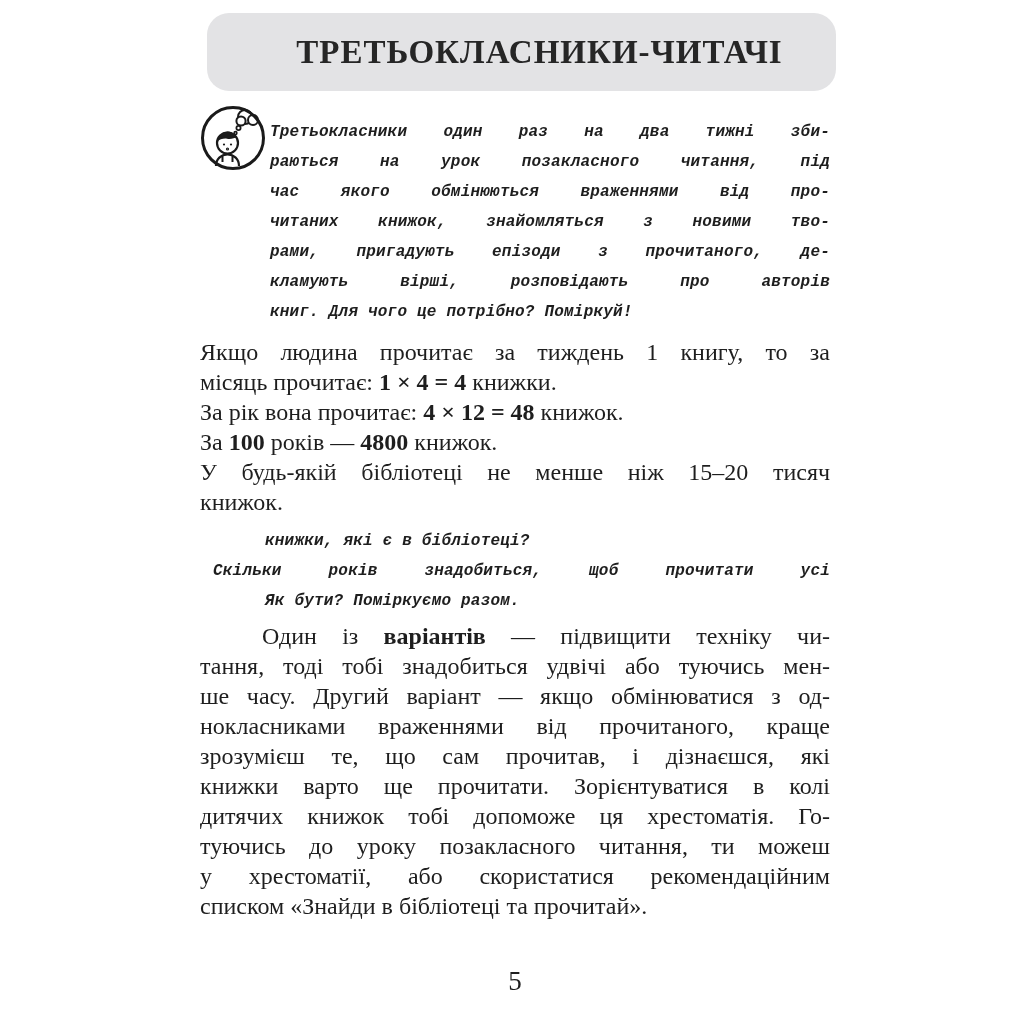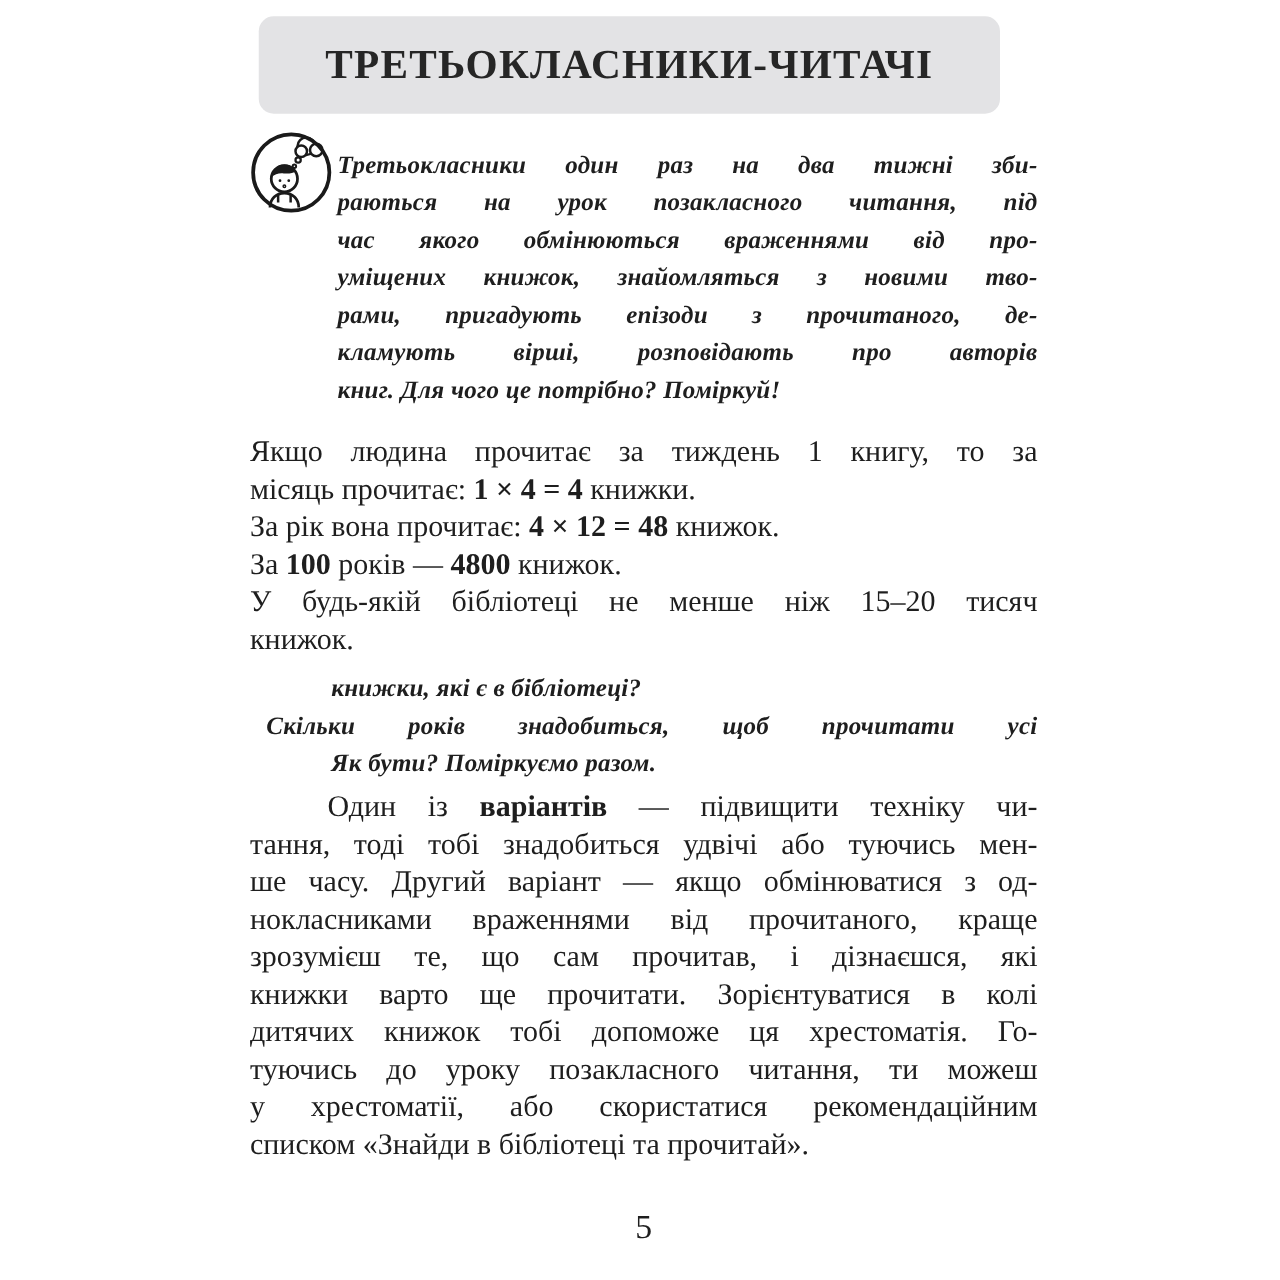--- a/index.html
+++ b/index.html
@@ -8,40 +8,40 @@
     background:var(--page-bg,#ffffff);
     color:var(--text,#1e1e1e);
     font-family:"Liberation Serif", serif;
     overflow:hidden;
   }
   .content { position:absolute; left:200px; top:0; width:630px; }
 
   .title-bar {
     margin:13px 0 0 7px; width:593px; height:78px;
     background:var(--title-bar-bg,#e3e3e5);
-    border-radius:12px;
-    display:flex; align-items:center; justify-content:center;
+    border-radius:22px;
+    display:flex; align-items:center; justify-content:center;padding-left:36px;
   }
   .title-bar h1 {
     margin:0; font-size:33px; font-weight:bold; letter-spacing:1px;
     font-family:"Liberation Serif", serif; color:#262626;
   }
 
   .intro { position:relative; margin-top:26px; padding-left:70px; }
   .intro .icon-wrap { position:absolute; left:0; top:-12px; width:66px; height:66px; }
 
   .hand {
-    font-family:Liberation Serif, serif;
+    font-family:Liberation Mono, monospace;
     font-style:italic; font-weight:bold;
-    font-size:20px; line-height:30px;
+    font-size:16px; line-height:30px;
     letter-spacing:0.2px;
   }
   .serif-block { font-size:24px; line-height:30px; }
 
-  .calc { margin-top:20px; }
+  .calc { margin-top:10px; }
   .questions { margin-top:9px; }
   .bodytext { margin-top:5px; }
 
   .line { text-align:justify; text-align-last:justify; white-space:normal; }
   .line.nj { text-align:left; text-align-last:left; }
   .line.i1 { padding-left:13px; }
   .line.i2 { padding-left:65px; }
   .line.ind { text-indent:62px; }
   .b { font-weight:bold; }
 
@@ -80,21 +80,21 @@
           <path d="M16 61 c0 -7 5 -11.5 11.5 -11.5 s11.5 4.5 11.5 11.5" fill="#fff" stroke="#1a1a1a" stroke-width="2.2"></path>
           <path d="M22.5 51 v6 M32.5 51 v6" fill="none" stroke="#1a1a1a" stroke-width="2"></path>
 
           <circle class="stroke" cx="33" cy="33" r="30.5"></circle>
         </svg>
       </div>
       <div class="hand">
           <div class="line"><span>Третьокласники один раз на два тижні зби-</span></div>
           <div class="line"><span>раються на урок позакласного читання, під</span></div>
           <div class="line"><span>час якого обмінюються враженнями від про-</span></div>
-          <div class="line"><span>уміщених книжок, знайомляться з новими тво-</span></div>
+          <div class="line"><span>читаних книжок, знайомляться з новими тво-</span></div>
           <div class="line"><span>рами, пригадують епізоди з прочитаного, де-</span></div>
           <div class="line"><span>кламують вірші, розповідають про авторів</span></div>
           <div class="line nj"><span>книг. Для чого це потрібно? Поміркуй!</span></div>
         </div>
     </div>
 
     <div class="serif-block calc">
         <div class="line"><span>Якщо людина прочитає за тиждень 1 книгу, то за</span></div>
         <div class="line nj"><span>місяць прочитає: </span><span class="b">1 × 4 = 4</span><span> книжки.</span></div>
         <div class="line nj"><span>За рік вона прочитає: </span><span class="b">4 × 12 = 48</span><span> книжок.</span></div>

